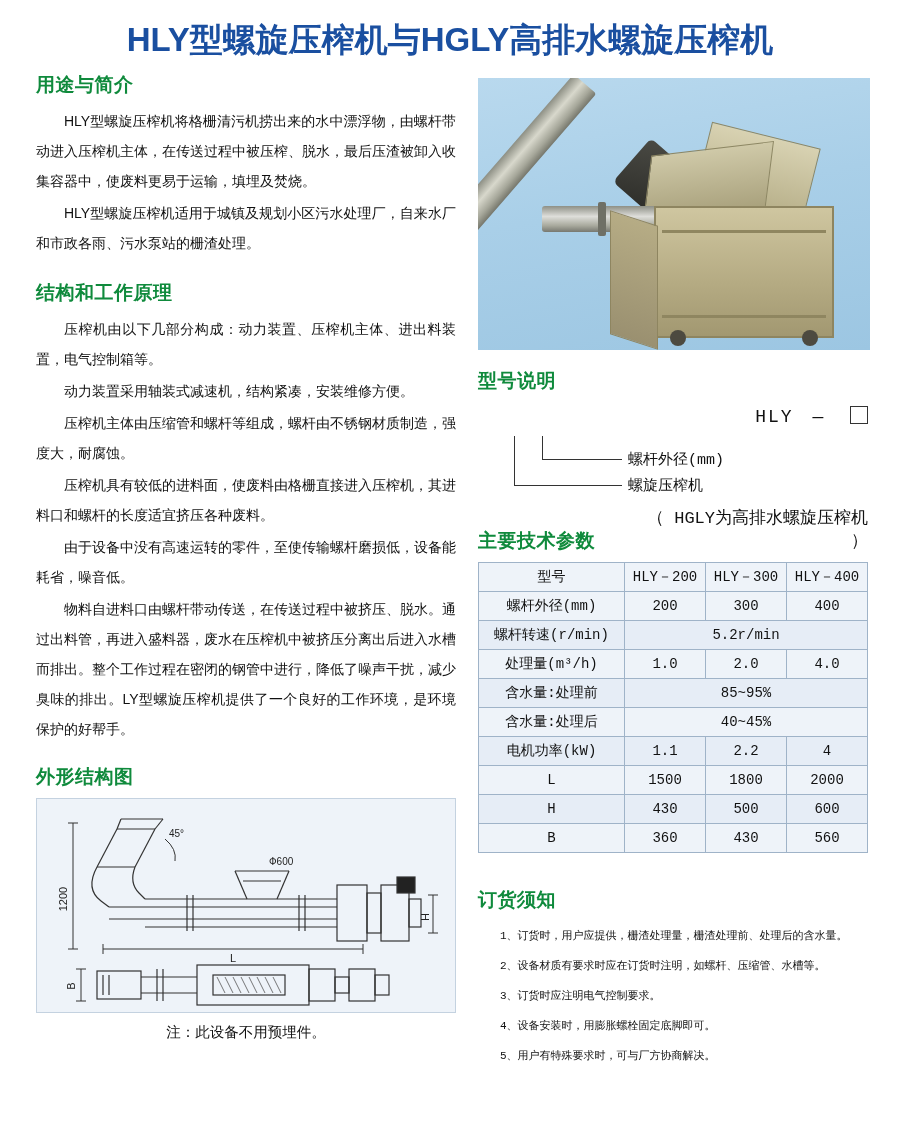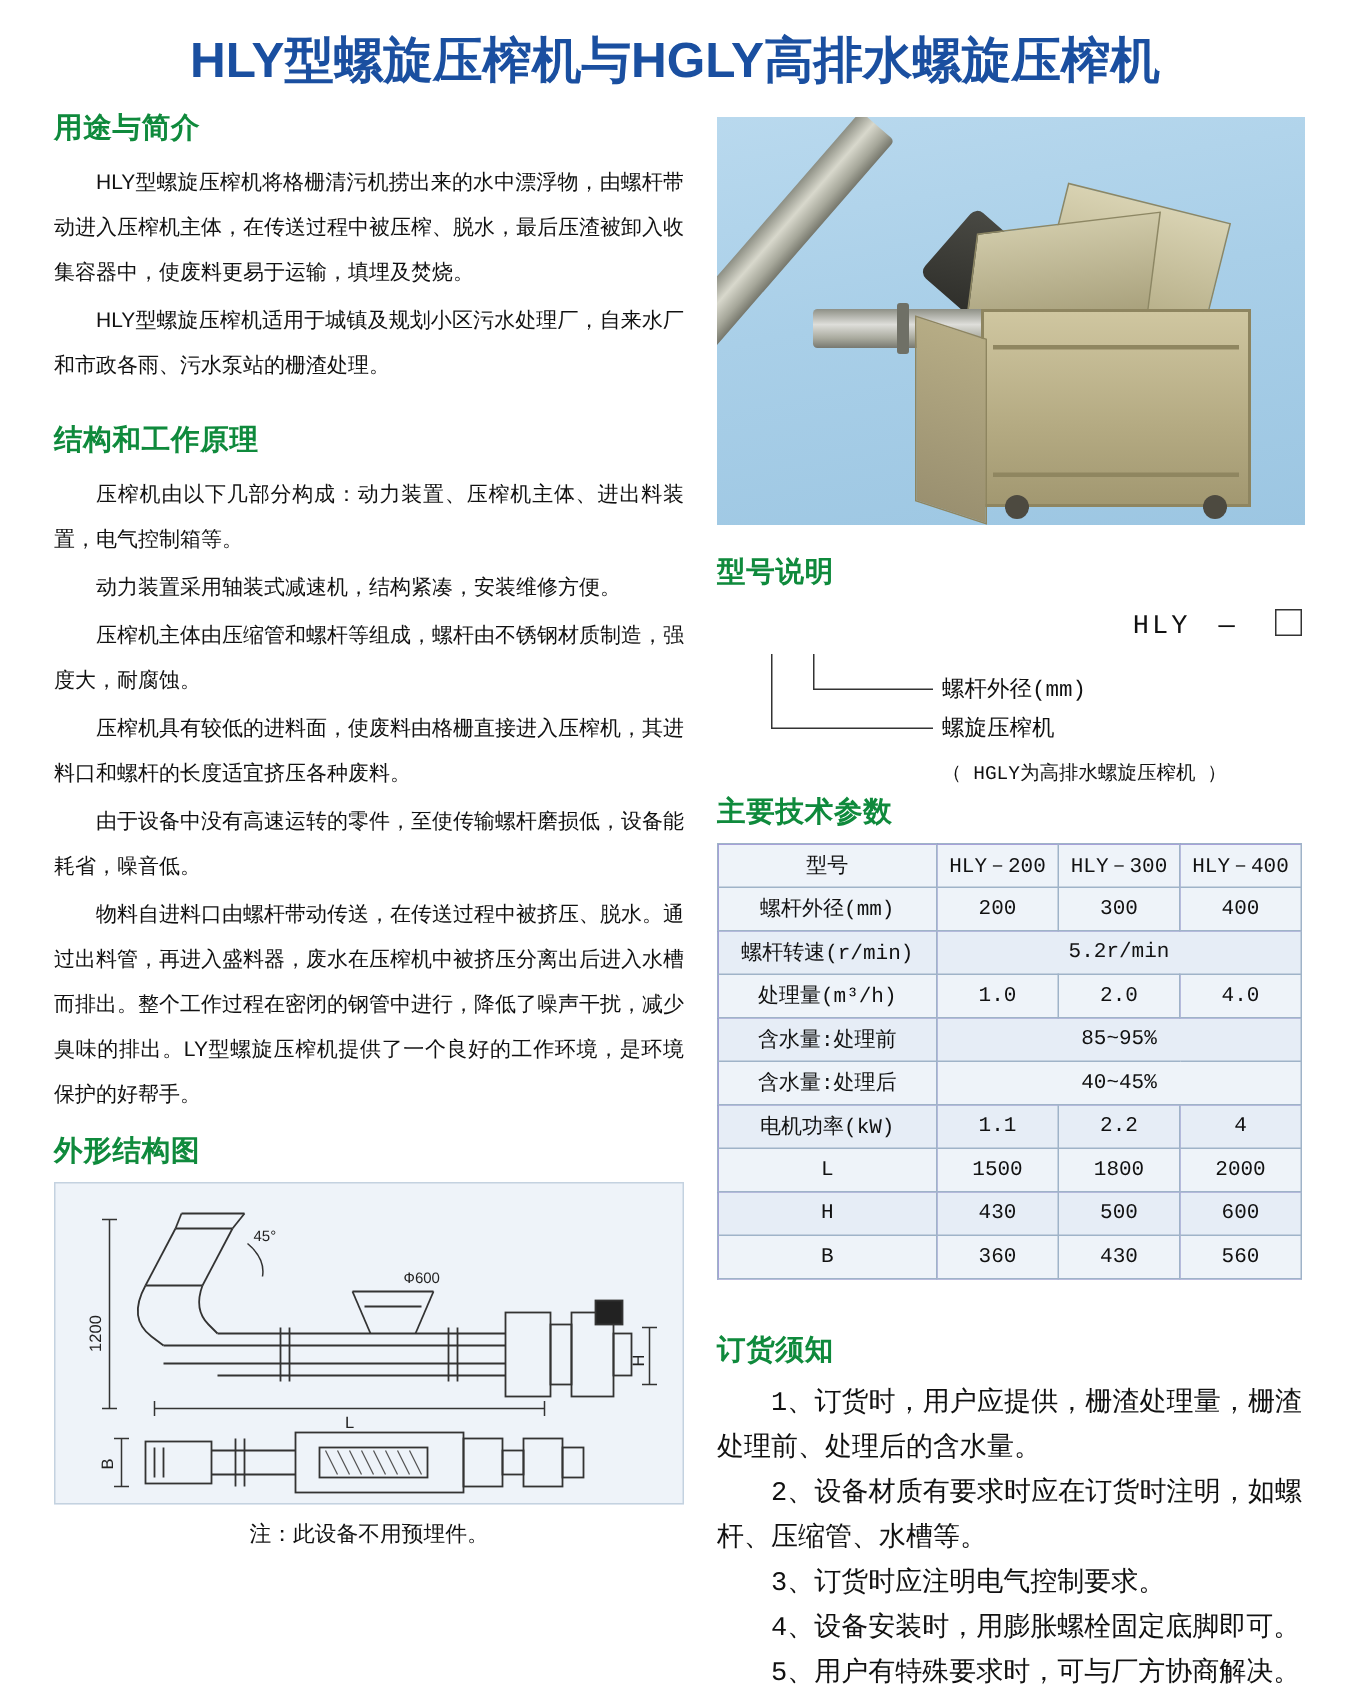--- a/index.html
+++ b/index.html
@@ -144,48 +144,48 @@
     position: absolute;
     border-left: 1px solid #333;
     border-bottom: 1px solid #333;
   }
   .leader-label {
     position: absolute;
     font-size: 15px; color: #111;
   }
   .model-note {
     position: absolute;
-    font-size: 13px; color: #111;
+    font-size: 17px; color: #111;
   }
 
   
   .spec-table {
     width: 390px;
     border-collapse: collapse;
     margin-top: 6px;
     font-size: 14px;
     color: #111;
-    background: #6d28d9;
+    background: #404040;
   }
   .spec-table th, .spec-table td {
     border: 1px solid #9fb3c8;
     text-align: center;
     padding: 5px 2px;
     height: 29px;
     font-weight: normal;
     background: #eef3f9;
   }
   .spec-table th { font-weight: normal; }
   .spec-table tr:nth-child(even) td, .spec-table tr:nth-child(even) th { background: #e6edf6; }
   .spec-table .col-name { width: 146px; }
 
   
   .order-list { margin-top: 4px; }
   .order-item {
-    font-size: 18px;
+    font-size: 11px;
     line-height: 30px;
     color: #111;
     text-indent: 2em;
     margin: 0;
     text-align: justify;
   }
 
   
   .drawing {
     position: relative;
@@ -216,21 +216,21 @@
     <p class="para">HLY型螺旋压榨机适用于城镇及规划小区污水处理厂，自来水厂和市政各雨、污水泵站的栅渣处理。</p>
 
     <h2 class="sec" style="margin-top:22px;">结构和工作原理</h2>
     <p class="para">压榨机由以下几部分构成：动力装置、压榨机主体、进出料装置，电气控制箱等。</p>
     <p class="para">动力装置采用轴装式减速机，结构紧凑，安装维修方便。</p>
     <p class="para">压榨机主体由压缩管和螺杆等组成，螺杆由不锈钢材质制造，强度大，耐腐蚀。</p>
     <p class="para">压榨机具有较低的进料面，使废料由格栅直接进入压榨机，其进料口和螺杆的长度适宜挤压各种废料。</p>
     <p class="para">由于设备中没有高速运转的零件，至使传输螺杆磨损低，设备能耗省，噪音低。</p>
     <p class="para">物料自进料口由螺杆带动传送，在传送过程中被挤压、脱水。通过出料管，再进入盛料器，废水在压榨机中被挤压分离出后进入水槽而排出。整个工作过程在密闭的钢管中进行，降低了噪声干扰，减少臭味的排出。LY型螺旋压榨机提供了一个良好的工作环境，是环境保护的好帮手。</p>
 
-    <h2 class="sec" style="margin-top:10px;">外形结构图</h2>
+    <h2 class="sec" style="margin-top:20px;">外形结构图</h2>
 
     <div class="drawing">
       <svg width="418" height="213" viewBox="0 0 418 213">
 
         <g stroke="#333" stroke-width="1.2" fill="none">
           <line x1="80" y1="30" x2="118" y2="30"></line>
           <line x1="80" y1="30" x2="60" y2="68"></line>
           <line x1="118" y1="30" x2="98" y2="68"></line>
           <line x1="60" y1="68" x2="98" y2="68"></line>
 

